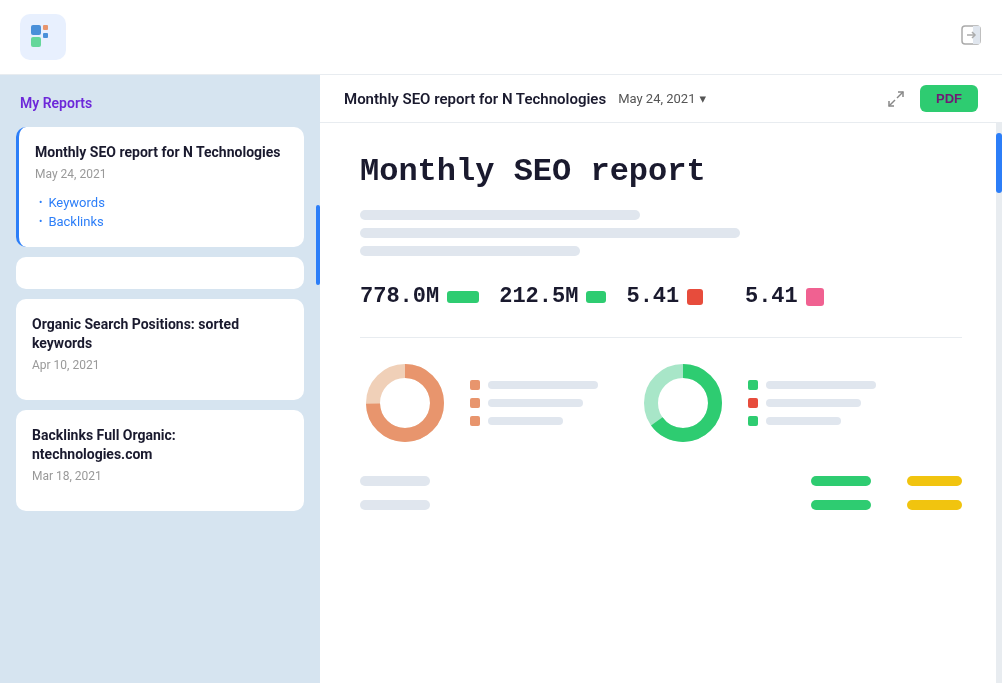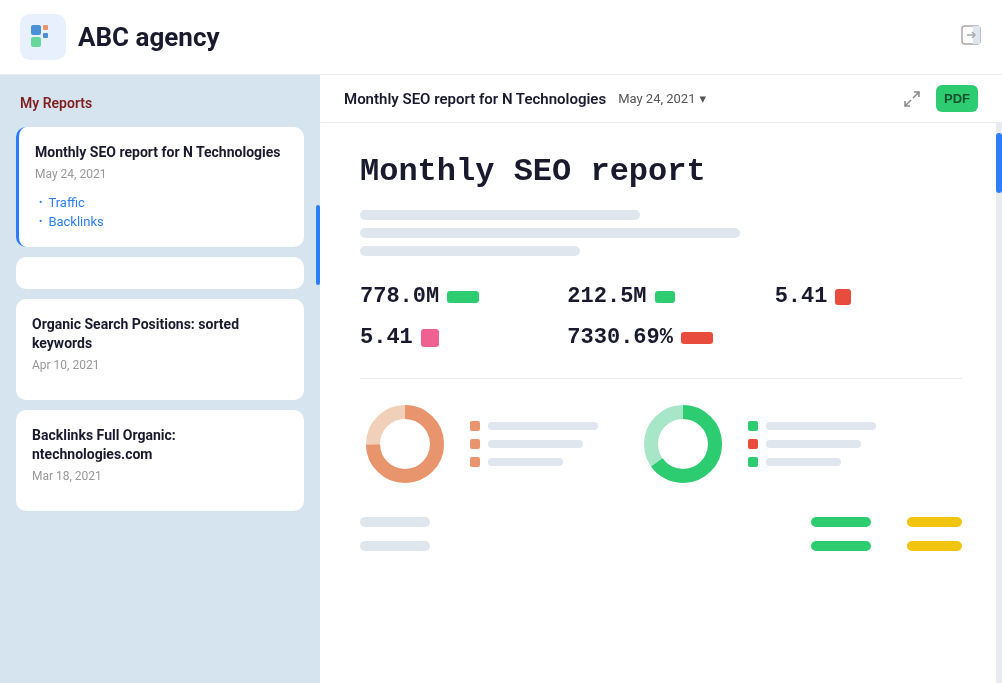--- a/index.html
+++ b/index.html
@@ -60,21 +60,21 @@
     .sidebar {
       width: 320px;
       background: #d6e4f0;
       padding: 20px 16px;
       overflow-y: auto;
       flex-shrink: 0;
     }
     .sidebar-title {
       font-size: 14px;
       font-weight: 600;
-      color: #7f1d1d;
+      color: #6d28d9;
       margin-bottom: 16px;
       padding-left: 4px;
     }
 
     .report-card {
       background: white;
       border-radius: 10px;
       padding: 16px;
       margin-bottom: 10px;
       cursor: pointer;
@@ -168,24 +168,24 @@
       height: 28px;
       display: flex;
       align-items: center;
       justify-content: center;
       color: #888;
       cursor: pointer;
       border-radius: 4px;
     }
     .pdf-btn {
       background: #2ecc71;
-      color: #14532d;
+      color: #701a75;
       font-size: 13px;
       font-weight: 700;
-      padding: 6px 8px;
+      padding: 6px 16px;
       border-radius: 6px;
       cursor: pointer;
       border: none;
     }
 
     
     .report-content {
       flex: 1;
       overflow-y: auto;
       padding: 30px 40px;
@@ -208,21 +208,21 @@
     .placeholder-line {
       height: 10px;
       background: #e0e6ee;
       border-radius: 5px;
       margin-bottom: 8px;
     }
 
     
     .metrics-grid {
       display: grid;
-      grid-template-columns: repeat(3, 1fr);
+      grid-template-columns: repeat(5, 1fr);
       gap: 16px 20px;
       margin-bottom: 28px;
     }
     .metric-item {
       display: flex;
       align-items: center;
       gap: 8px;
     }
     .metric-value {
       font-size: 22px;
@@ -329,42 +329,41 @@
 <div class="header">
   <div class="logo-area">
     <div class="logo-icon">
       <svg viewBox="0 0 28 28" fill="none" xmlns="http://www.w3.org/2000/svg">
         <rect x="2" y="2" width="10" height="10" rx="2" fill="#4a90d9"></rect>
         <rect x="14" y="2" width="5" height="5" rx="1" fill="#e8956d"></rect>
         <rect x="14" y="10" width="5" height="5" rx="1" fill="#4a90d9"></rect>
         <rect x="2" y="14" width="10" height="10" rx="2" fill="#2ecc71" opacity="0.7"></rect>
       </svg>
     </div>
-    <span class="app-title">ABC agency</span>
   </div>
   <div class="header-right-icon">
     <svg width="22" height="22" viewBox="0 0 22 22" fill="none">
       <rect x="2" y="2" width="18" height="18" rx="3" stroke="#aaa" stroke-width="1.5" fill="none"></rect>
       <rect x="13" y="2" width="7" height="18" rx="0 3 3 0" fill="#e0e6ee"></rect>
       <line x1="7" y1="11" x2="15" y2="11" stroke="#aaa" stroke-width="1.5"></line>
       <polyline points="12,8 15,11 12,14" stroke="#aaa" stroke-width="1.5" fill="none"></polyline>
     </svg>
   </div>
 </div>
 
 <div class="main-layout">
 
   <div class="sidebar" style="position:relative;">
     <div class="sidebar-title">My Reports</div>
 
     <div class="report-card active">
       <div class="report-card-title">Monthly SEO report for N Technologies</div>
       <div class="report-card-date">May 24, 2021</div>
       <ul class="report-sections">
-        <li class="active-link">Traffic</li>
+        <li class="active-link">Keywords</li>
         <li class="active-link">Backlinks</li>
       </ul>
     </div>
 
     <div class="report-card">
     </div>
 
     <div class="report-card">
       <div class="report-card-title">Organic Search Positions: sorted keywords</div>
       <div class="report-card-date">Apr 10, 2021</div>
@@ -422,24 +421,20 @@
           <span class="metric-value">212.5M</span>
           <div class="metric-badge badge-green" style="width:20px;"></div>
         </div>
         <div class="metric-item">
           <span class="metric-value">5.41</span>
           <div class="metric-badge badge-red" style="width:16px;height:16px;border-radius:3px;"></div>
         </div>
         <div class="metric-item">
           <span class="metric-value">5.41</span>
           <div class="metric-badge badge-pink" style="width:18px;height:18px;border-radius:3px;"></div>
-        </div>
-        <div class="metric-item">
-          <span class="metric-value">7330.69%</span>
-          <div class="metric-badge badge-red"></div>
         </div>
       </div>
 
       <div class="divider"></div>
 
       <div class="charts-row">
 
         <div class="chart-container">
           <div class="donut-wrapper">
             <svg width="90" height="90" viewBox="0 0 90 90">

